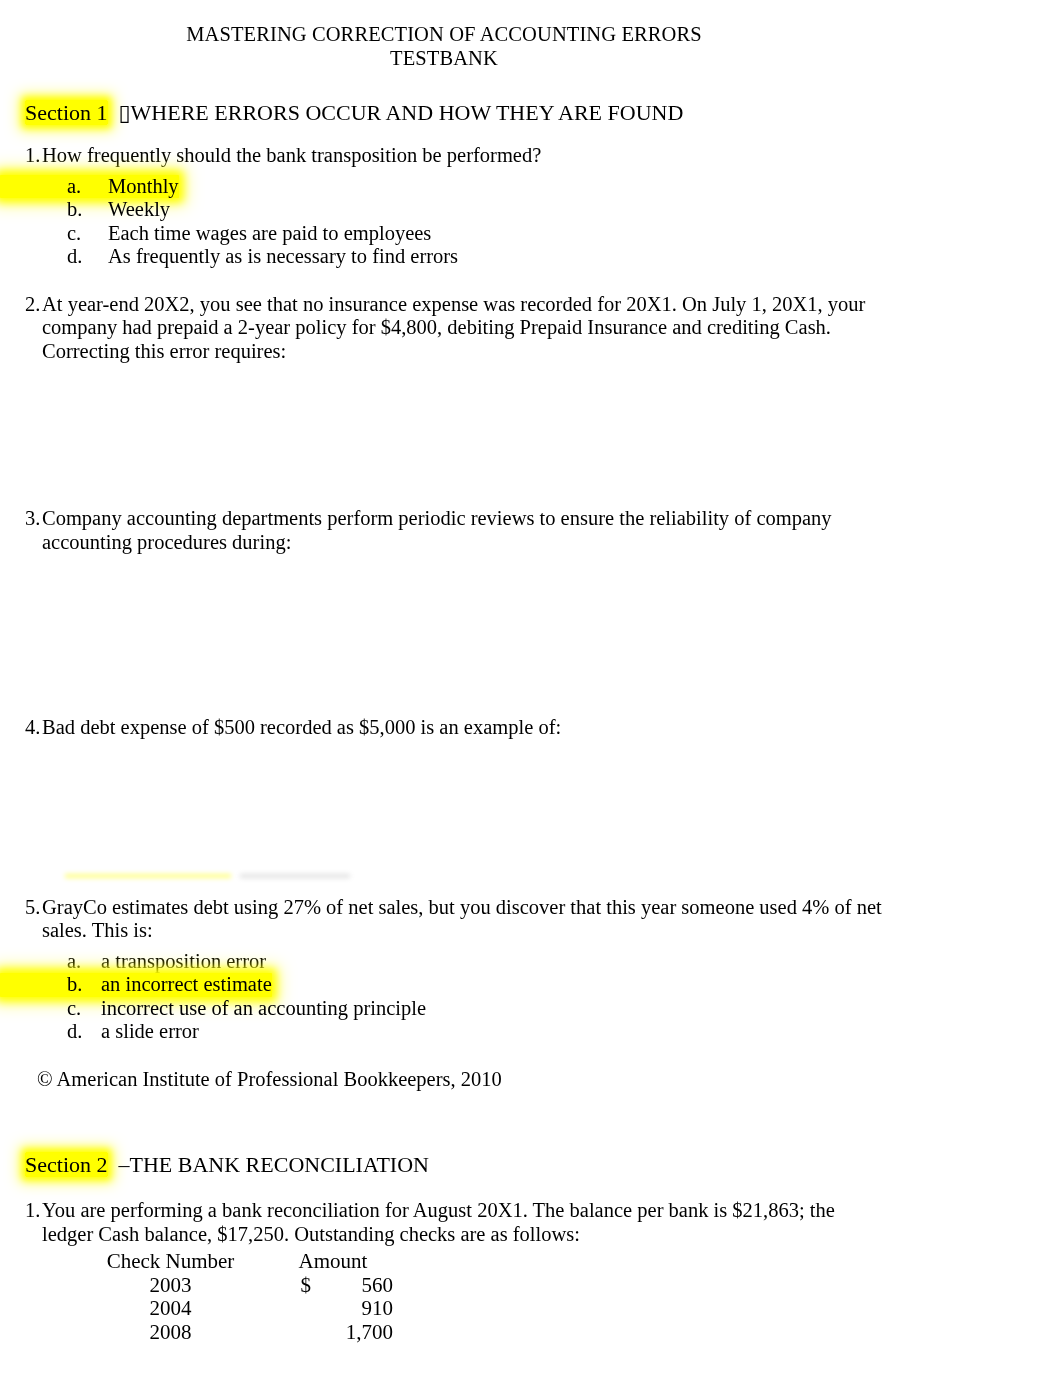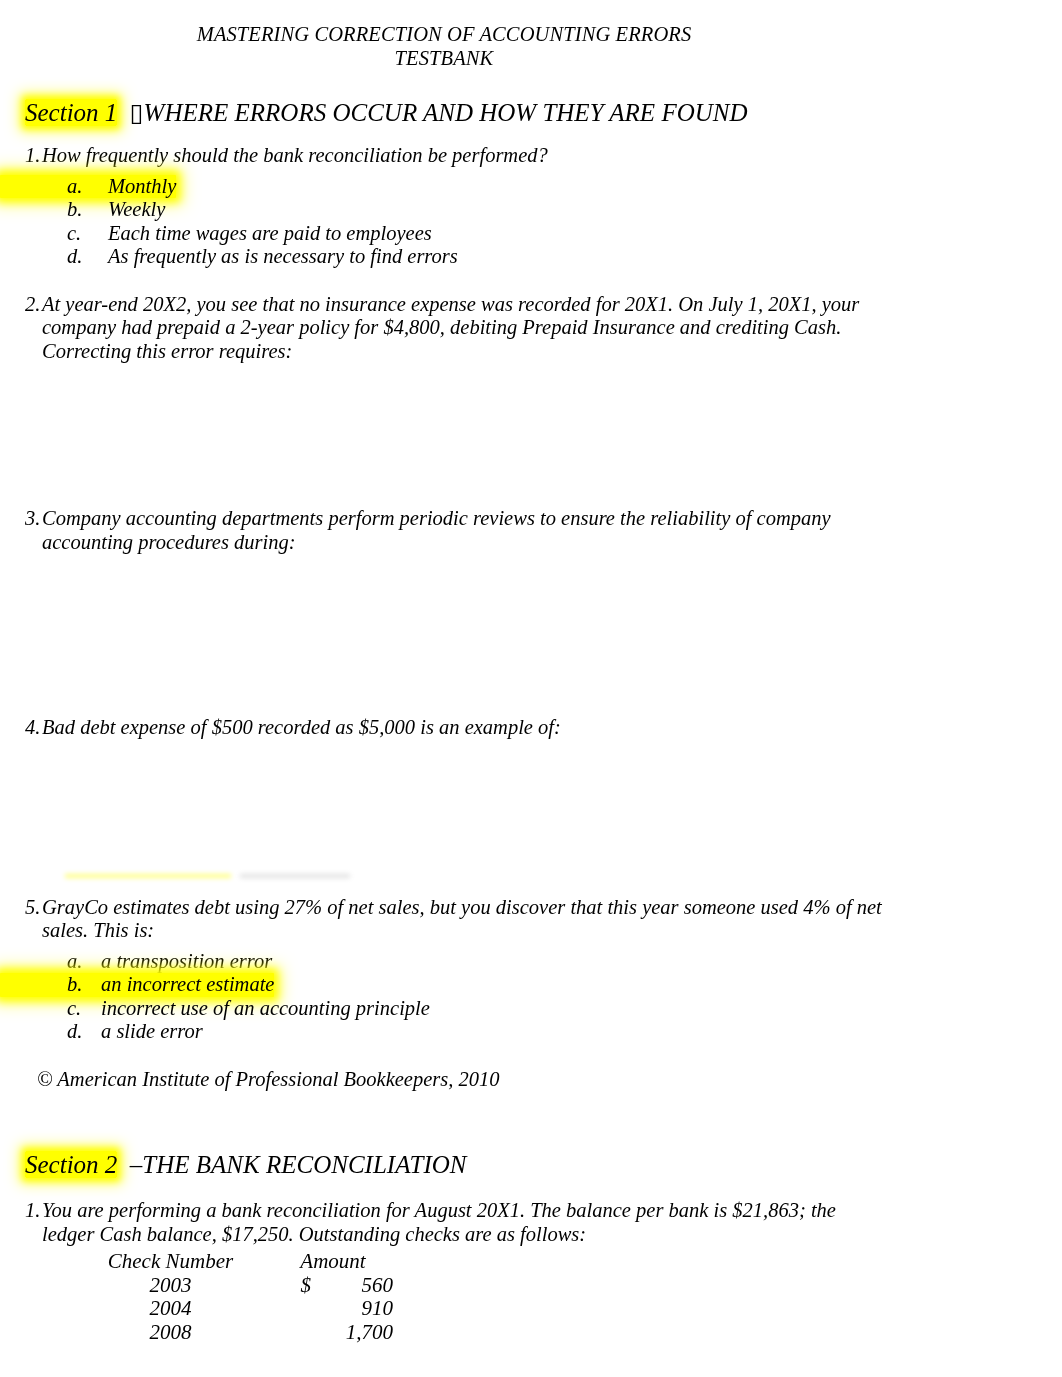--- a/index.html
+++ b/index.html
@@ -10,36 +10,35 @@
   body {
     font-family: "Liberation Serif", "DejaVu Serif", serif;
     color: #000000;
   }
   #page {
     position: relative;
     width: 888px;
     height: 1377px;
     background: #ffffff;
     overflow: hidden;
-    font-style: italic;
   }
 
   
   .doc-title {
     text-align: center;
     font-size: 20.5px;
     line-height: 23.5px;
     letter-spacing: 0.1px;
   }
   .title-line-1 { padding-top: 23px; }
   .title-line-2 { }
 
   
   .section-head {
-    font-size: 25px;
+    font-size: 22px;
     line-height: 24px;
     margin-left: 25px;
     white-space: pre;
   }
   .hl {
     background: #ffff00;
     box-shadow: 0 0 7px 3px #ffff00, 0 0 14px 6px rgba(255,255,0,0.55);
     border-radius: 1px;
   }
 
@@ -169,21 +168,21 @@
   <div class="doc-title title-line-1">MASTERING CORRECTION OF ACCOUNTING ERRORS</div>
   <div class="doc-title title-line-2">TESTBANK</div>
 
   <div style="height:31px"></div>
   <div class="section-head"><span class="hl">Section 1</span><span> ▯</span><span>WHERE ERRORS OCCUR AND HOW THEY ARE FOUND</span></div>
 
   <div style="height:19px"></div>
 
   <div class="qrow">
     <div class="qnum">1.</div>
-    <div class="qtext">How frequently should the bank reconciliation be performed?</div>
+    <div class="qtext">How frequently should the bank transposition be performed?</div>
   </div>
   <div class="gap-opts"></div>
   <div class="orow hlrow">
     <div class="hlgroup">
       <div class="oletter">a.</div>
       <div class="otext">Monthly</div>
     </div>
   </div>
   <div class="orow">
     <div class="oletter">b.</div>

